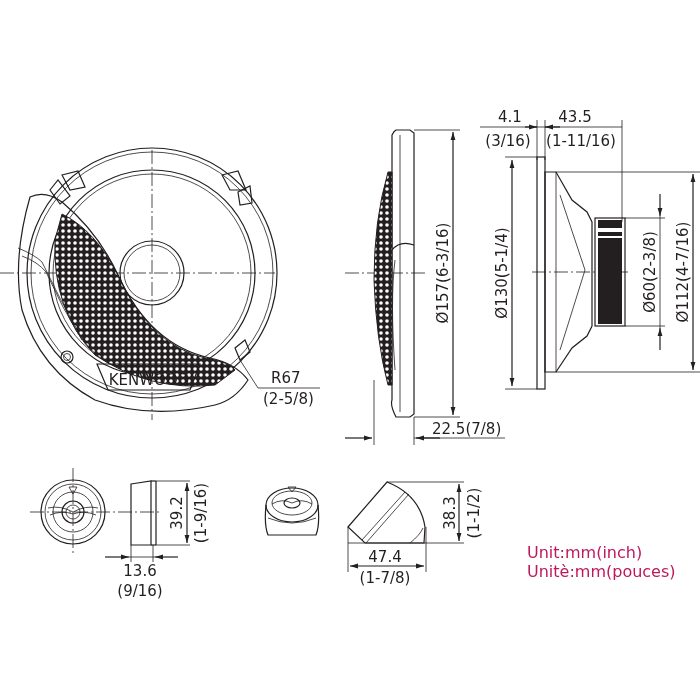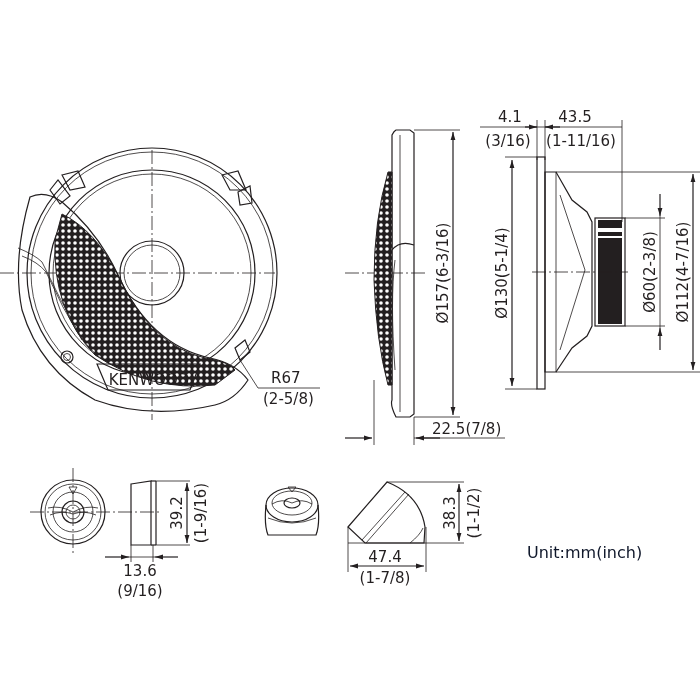--- a/index.html
+++ b/index.html
@@ -1,21 +1,21 @@
 <!DOCTYPE html>
 <html><head>
 <meta charset="utf-8">
 <style>
   html, body { margin: 0; padding: 0; background: #ffffff; }
   body { width: 700px; height: 700px; position: relative; overflow: hidden;
          font-family: "DejaVu Sans", "Liberation Sans", sans-serif; color: #231f20; }
   svg { position: absolute; left: 0; top: 0; }
   .lbl { font-family: "DejaVu Sans", "Liberation Sans", sans-serif; fill: #231f20; }
   .dim { font-size: 15px; }
-  .unit { position: absolute; left: 527px; top: 543px; font-size: 16px; line-height: 19px; color: #0f172a; }
+  .unit { position: absolute; left: 527px; top: 543px; font-size: 16px; line-height: 19px; color: #be185d; }
   .ln { stroke: #231f20; fill: none; stroke-width: 1.2; }
   .thin { stroke: #231f20; fill: none; stroke-width: 0.8; }
   .cl { stroke: #231f20; fill: none; stroke-width: 0.8; stroke-dasharray: 14 3 2 3; }
 </style>
 </head>
 <body>
 
 <svg width="700" height="700" viewBox="0 0 700 700">
   <defs>
     <pattern id="mesh" width="6" height="6" patternUnits="userSpaceOnUse">
@@ -180,13 +180,14 @@
     <line class="thin" x1="348" y1="527" x2="348" y2="572"></line>
     <line class="thin" x1="426" y1="527" x2="426" y2="572"></line>
     <line class="ln" x1="350" y1="566" x2="424" y2="566" marker-start="url(#arr)" marker-end="url(#arr)"></line>
     <text class="lbl dim" x="385" y="562" text-anchor="middle">47.4</text>
     <text class="lbl dim" x="385" y="583" text-anchor="middle">(1-7/8)</text>
   </g>
 </svg>
 
 <div class="unit">
   <div>Unit:mm(inch)</div>
+  <div>Unitè:mm(pouces)</div>
 </div>
 
 </body></html>

